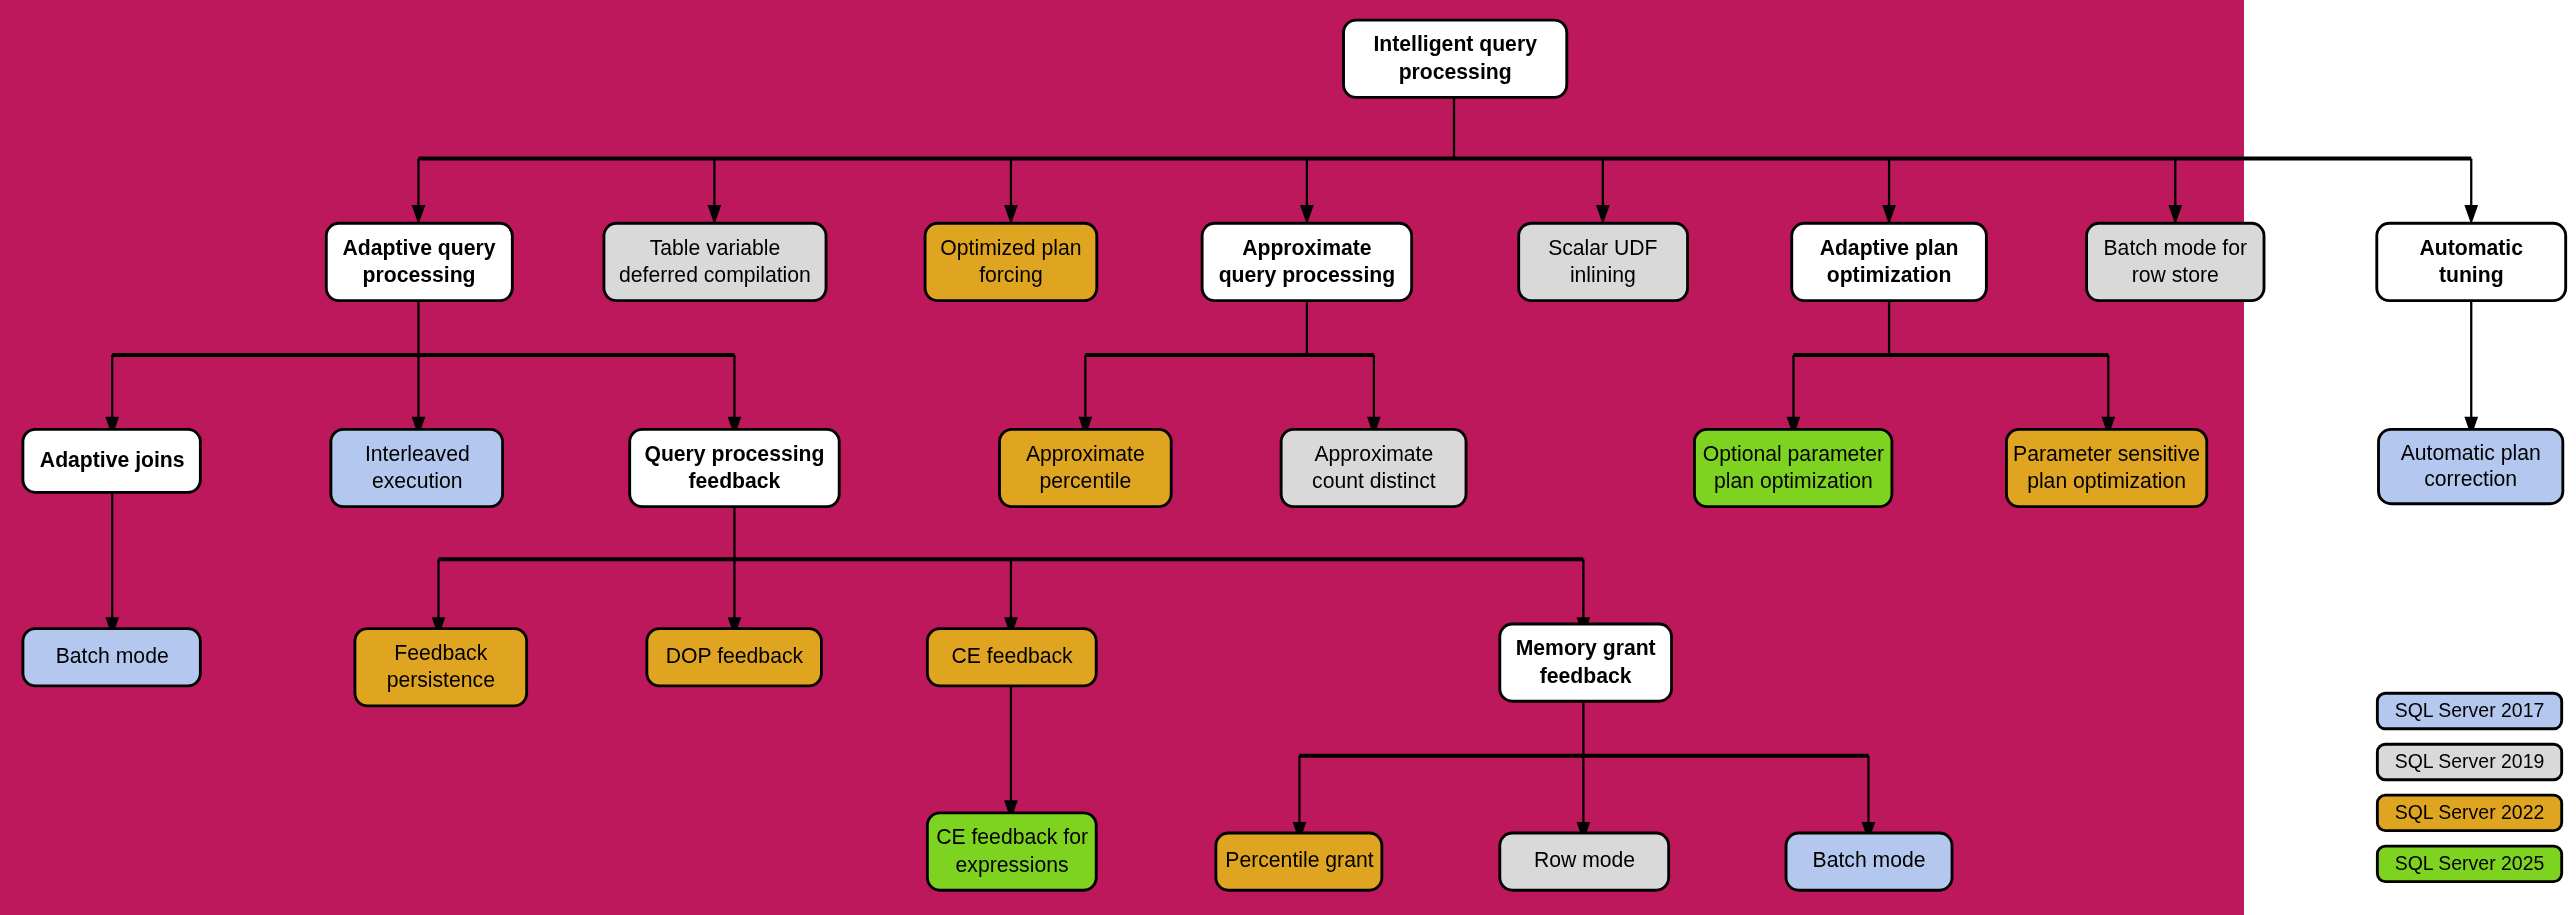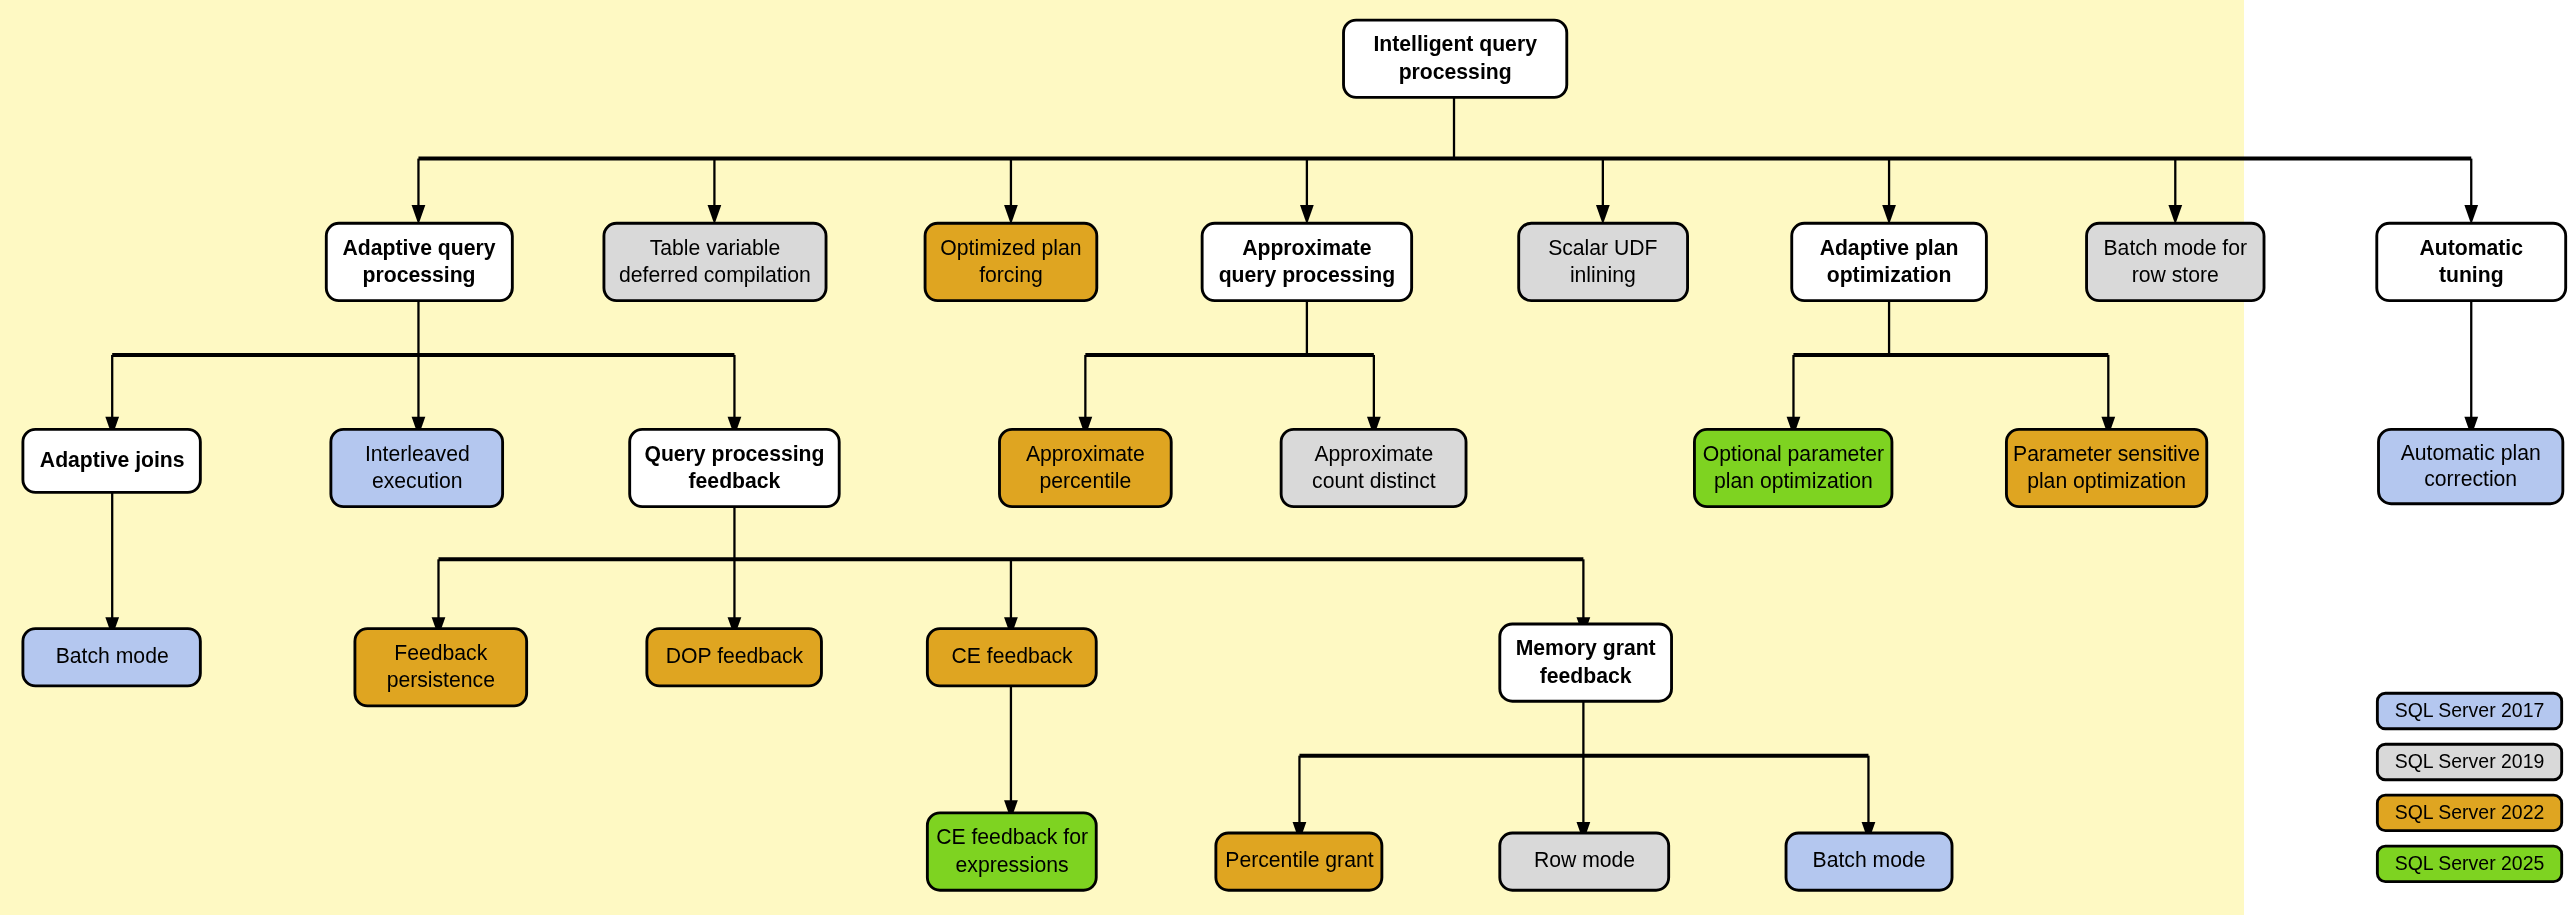--- a/index.html
+++ b/index.html
@@ -10,21 +10,21 @@
   body {
     width: 2576px;
     height: 916px;
     overflow: hidden;
     font-family: "Liberation Sans", sans-serif;
   }
   #diagram-root {
     position: relative;
     width: 2244px;
     height: 916px;
-    background: #fef9c3;
+    background: #be185d;
     text-decoration: underline;
   }
   svg.diagram {
     position: absolute;
     left: 0;
     top: 0;
     width: 2576px;
     height: 916px;
   }
   .node-rect {

